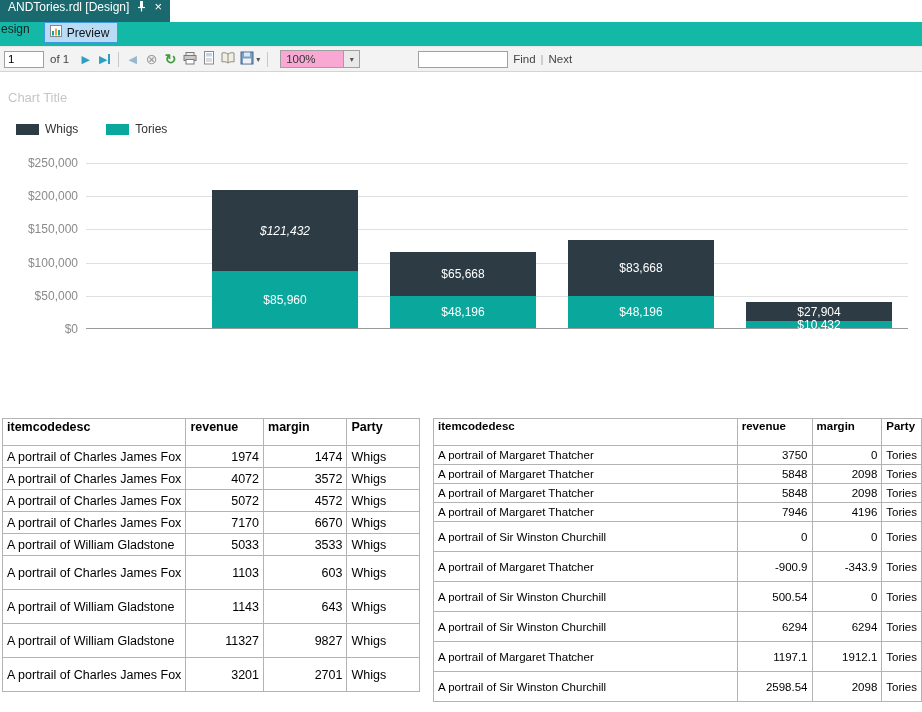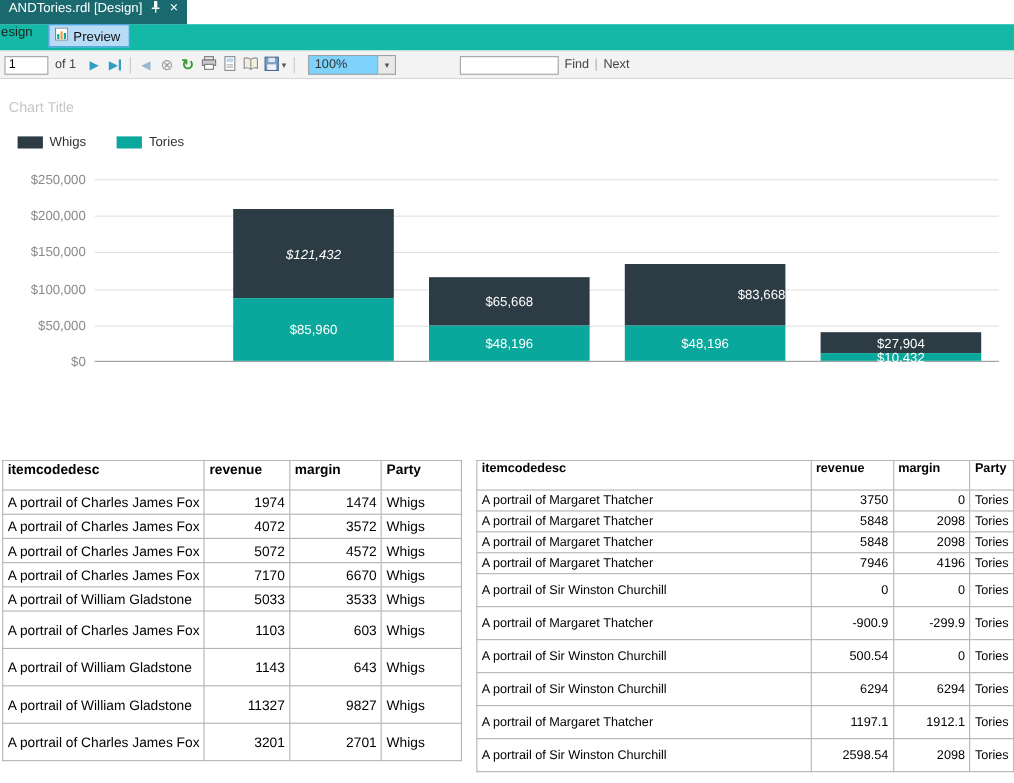--- a/index.html
+++ b/index.html
@@ -34,21 +34,21 @@
   .of-label { margin:0 7px 0 6px; color:#444; }
   .tb-btn { min-width:19px; height:19px; display:flex; align-items:center; justify-content:center; cursor:default; }
   .sep { width:1px; height:15px; background:#c9c9c9; margin:0 4px; }
   .arrow-next, .arrow-last { color:#2e9ec4; font-size:11px; display:flex; align-items:center; }
   .arrow-last .endbar { width:2px; height:10px; background:#2e9ec4; margin-left:1px; }
   .arrow-back { color:#96b9d0; font-size:11px; }
   .stop-glyph { color:#9b9b9b; font-size:14px; }
   .refresh-glyph { color:#3f9c3a; font-size:14px; font-weight:bold; }
   .drop-glyph { font-size:8px; color:#555; margin-left:2px; }
   .zoom-combo { display:flex; margin-left:8px; }
-  .zoom-text { width:64px; height:18px; background:#7dd3fc; border:1px solid #a0a0a0; padding:0 5px; display:flex; align-items:center; }
+  .zoom-text { width:64px; height:18px; background:#f9a8d4; border:1px solid #a0a0a0; padding:0 5px; display:flex; align-items:center; }
   .zoom-drop { width:16px; height:18px; background:#e9e9e9; border:1px solid #a0a0a0; border-left:none; display:flex; align-items:center; justify-content:center; font-size:8px; color:#555; }
   .find-input { width:90px; height:17px; border:1px solid #a0a0a0; background:#fff; margin-left:58px; font-family:inherit; font-size:11.5px; padding:0 3px; }
   .find-link { color:#444; margin:0 5px; cursor:default; }
   .find-sep { color:#aaa; }
 
   
   .chart-area { position:relative; height:346px; background:#fff; }
   .chart-title { position:absolute; left:8px; top:18px; font-size:13px; color:#c6c6c6; }
   .legend { position:absolute; left:16px; top:50px; display:flex; gap:28px; }
   .legend-item { display:flex; align-items:center; gap:6px; font-size:12px; color:#333; }
@@ -223,21 +223,21 @@
                 <div class="bar-seg" style="height: 44px; background: rgb(44, 59, 68);">
                   <span class="seg-label">$65,668</span>
                 </div>
               </div>
             </div>
             <div class="bar-cell">
               <div class="bar-col">
                 <div class="bar-seg" style="height: 32px; background: rgb(10, 167, 156);">
                   <span class="seg-label">$48,196</span>
                 </div>
-                <div class="bar-seg" style="height: 56px; background: rgb(44, 59, 68); justify-content: flex-end;">
+                <div class="bar-seg" style="height: 56px; background: rgb(44, 59, 68);">
                   <span class="seg-label">$83,668</span>
                 </div>
               </div>
             </div>
             <div class="bar-cell">
               <div class="bar-col">
                 <div class="bar-seg" style="height: 7px; background: rgb(10, 167, 156);">
                   <span class="seg-label">$10,432</span>
                 </div>
                 <div class="bar-seg" style="height: 19px; background: rgb(44, 59, 68);">
@@ -366,21 +366,21 @@
         </tr>
         <tr>
           <td>A portrail of Sir Winston Churchill</td>
           <td class="num">0</td>
           <td class="num">0</td>
           <td>Tories</td>
         </tr>
         <tr>
           <td>A portrail of Margaret Thatcher</td>
           <td class="num">-900.9</td>
-          <td class="num">-299.9</td>
+          <td class="num">-343.9</td>
           <td>Tories</td>
         </tr>
         <tr>
           <td>A portrail of Sir Winston Churchill</td>
           <td class="num">500.54</td>
           <td class="num">0</td>
           <td>Tories</td>
         </tr>
         <tr>
           <td>A portrail of Sir Winston Churchill</td>

